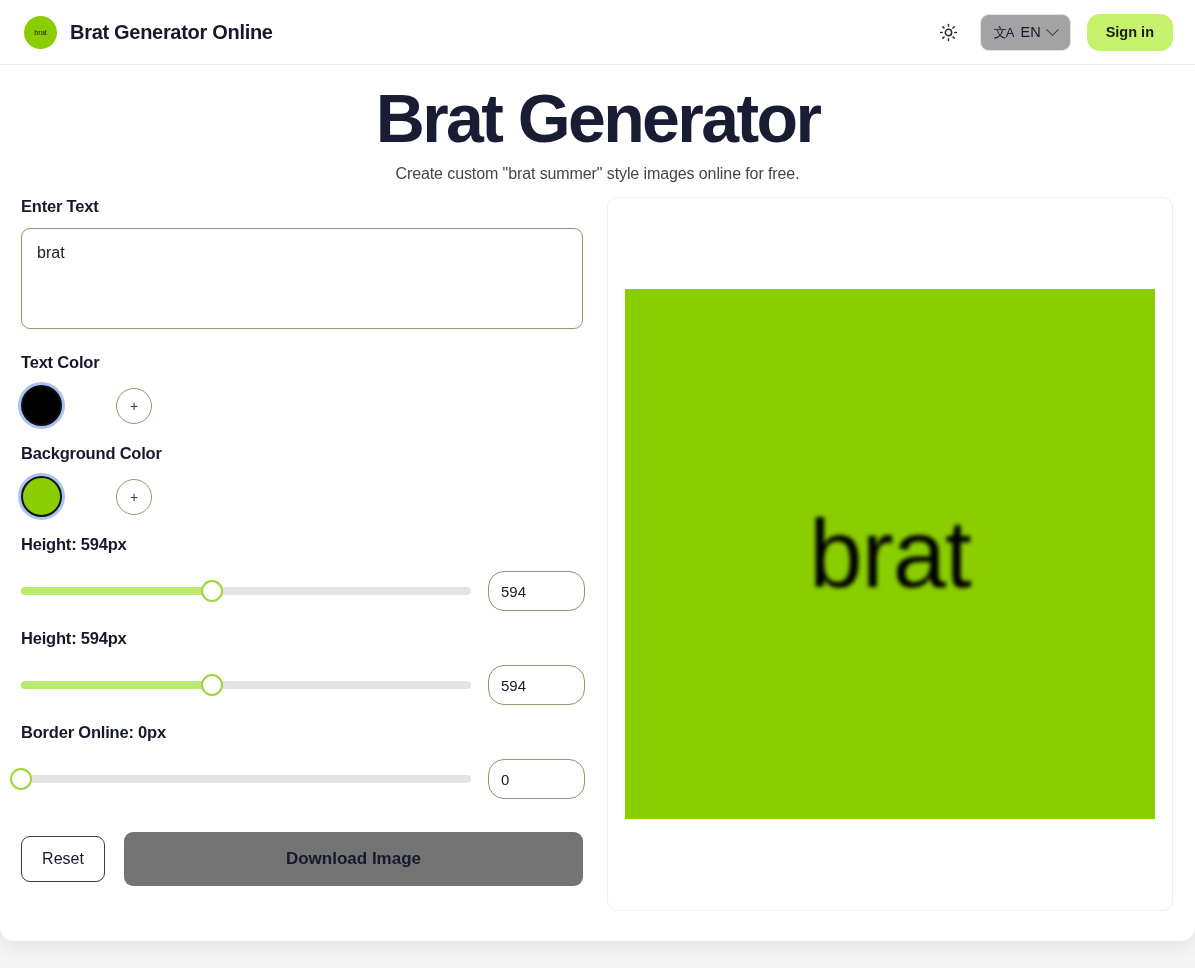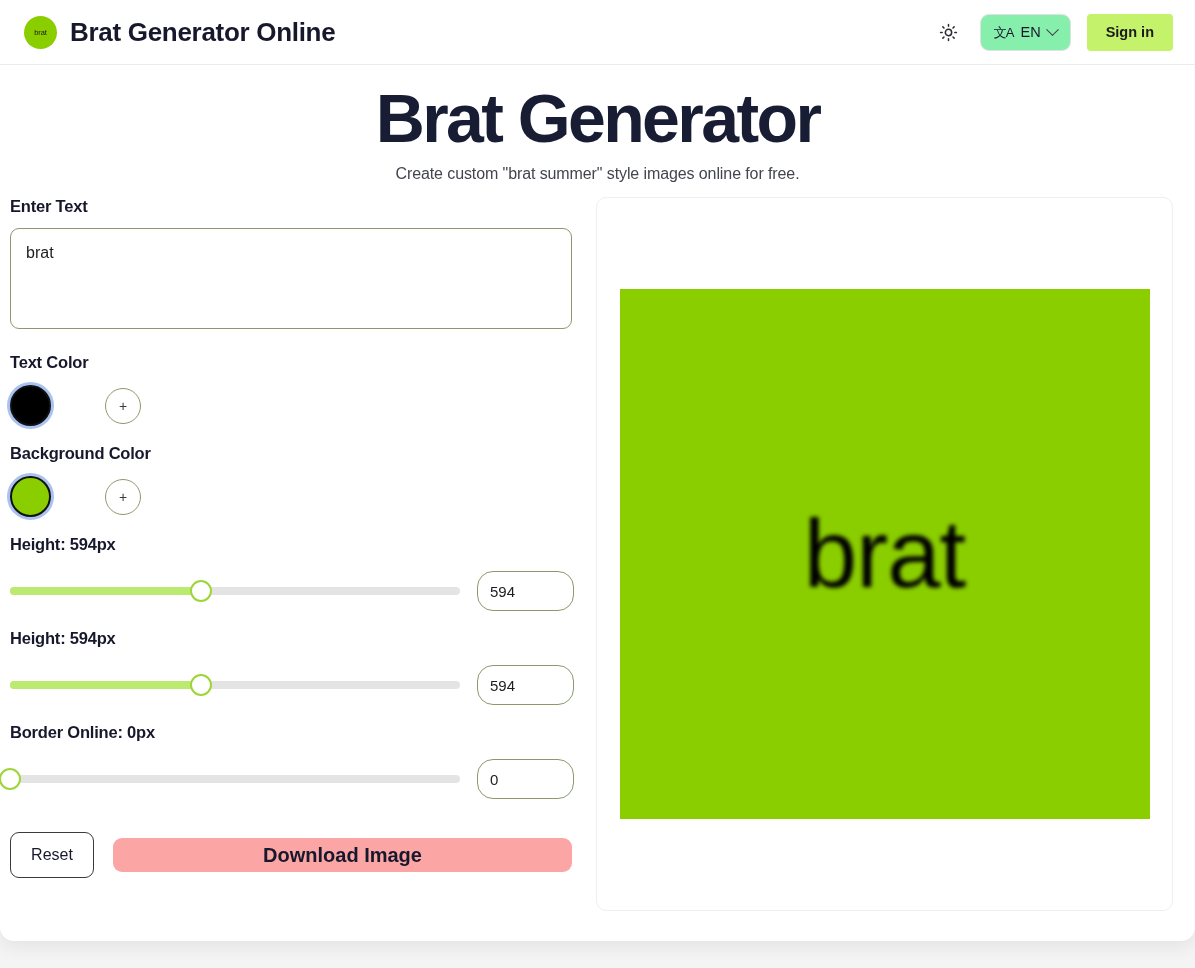--- a/index.html
+++ b/index.html
@@ -49,21 +49,21 @@
     justify-content: center;
     flex: none;
   }
   .logo-circle span {
     font-size: 7.5px;
     color: #1a1a1a;
     letter-spacing: -0.1px;
     font-weight: 400;
   }
   .brand-title {
-    font-size: 26px;
+    font-size: 20px;
     font-weight: 700;
     color: #17182c;
     letter-spacing: -0.3px;
   }
 
   .header-right {
     display: flex;
     align-items: center;
     gap: 16px;
   }
@@ -79,21 +79,21 @@
     border-radius: 7px;
   }
   .lang-select {
     display: flex;
     align-items: center;
     gap: 7px;
     height: 37px;
     padding: 0 13px;
     border: 1px solid #e2e2e6;
     border-radius: 9px;
-    background: #86efac;
+    background: #a3a3a3;
     cursor: pointer;
     font-size: 14.5px;
     color: #17182c;
     font-weight: 500;
   }
   .lang-icon {
     font-size: 13px;
     line-height: 1;
     display: inline-flex;
     align-items: baseline;
@@ -106,21 +106,21 @@
     height: 9px;
     border-right: 1.7px solid #43434d;
     border-bottom: 1.7px solid #43434d;
     transform: rotate(45deg) translate(-2px,-2px);
   }
   .signin-btn {
     height: 37px;
     padding: 0 19px;
     background: #C4F26A;
     border: none;
-    border-radius: 4px;
+    border-radius: 13px;
     font-size: 14.5px;
     font-weight: 600;
     color: #1b1b1f;
     cursor: pointer;
     font-family: inherit;
   }
 
   
   .hero {
     padding: 17px 0 14px;
@@ -137,21 +137,21 @@
     margin-top: 11px;
     font-size: 16px;
     color: #43454f;
     letter-spacing: -0.1px;
   }
 
   
   .main {
     display: flex;
     gap: 24px;
-    padding: 0 22px 26px 10px;
+    padding: 0 22px 26px 21px;
     align-items: flex-start;
   }
   .controls { width: 562px; flex: none; }
   .preview-wrap { flex: 1; }
 
   .field-label {
     font-size: 16.5px;
     font-weight: 700;
     color: #17182c;
     letter-spacing: -0.2px;
@@ -277,25 +277,25 @@
     border: 1px solid #3a3a40;
     border-radius: 9px;
     background: #fff;
     font-size: 16px;
     color: #17182c;
     cursor: pointer;
     font-family: inherit;
   }
   .download-btn {
     flex: 1;
-    height: 34px;
+    height: 54px;
     border: none;
     border-radius: 9px;
-    background: #fca5a5;
-    font-size: 20px;
+    background: #737373;
+    font-size: 17px;
     font-weight: 600;
     color: #17182c;
     cursor: pointer;
     font-family: inherit;
   }
 
   
   .preview-card {
     border: 1px solid #efeff1;
     border-radius: 10px;

